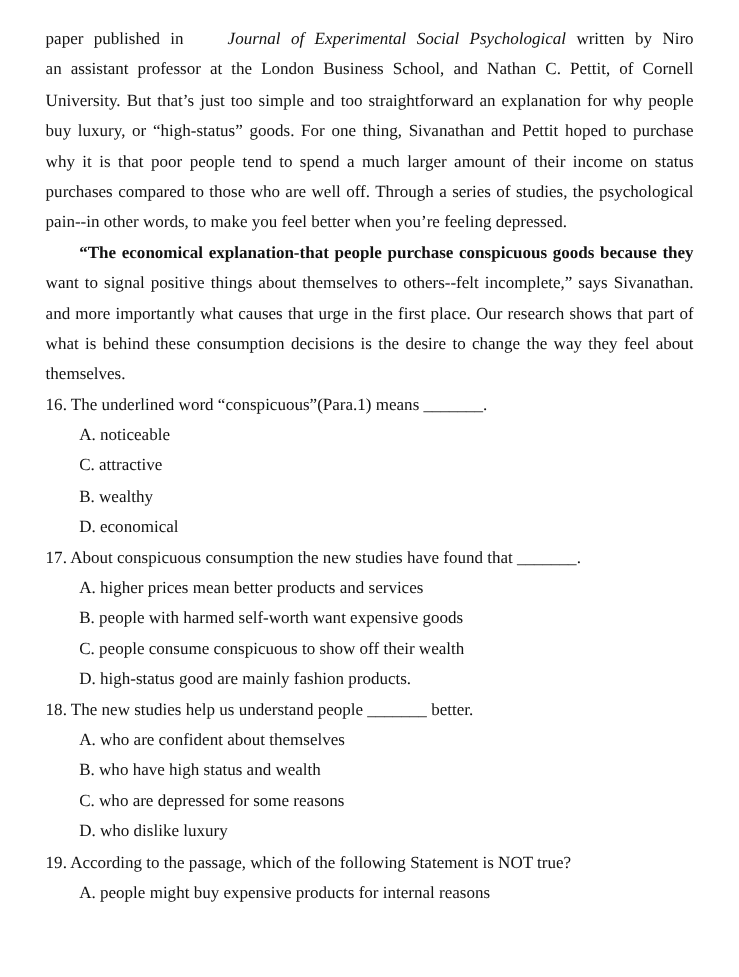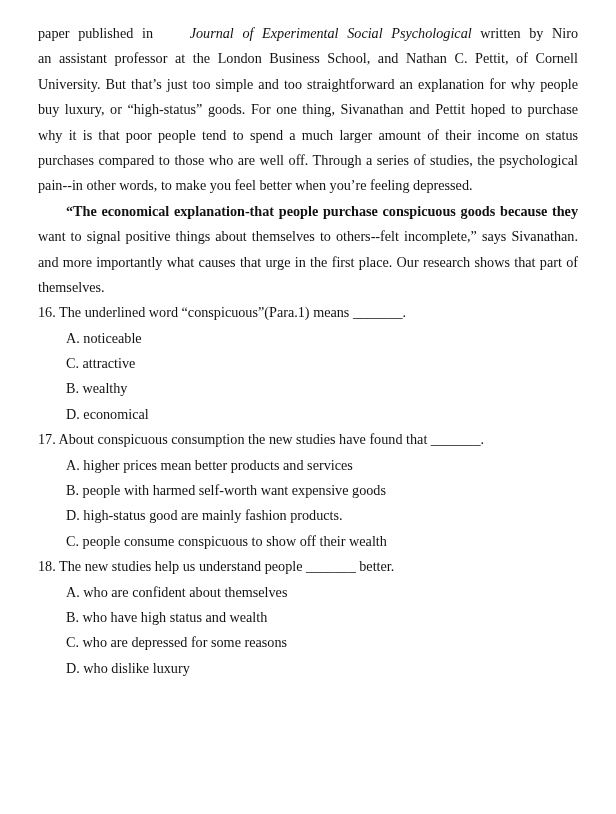--- a/index.html
+++ b/index.html
@@ -30,41 +30,46 @@
       <div class="line just">University. But that’s just too simple and too straightforward an explanation for why people</div>
       <div class="line just">buy luxury, or “high-status” goods. For one thing, Sivanathan and Pettit hoped to purchase</div>
       <div class="line just">why it is that poor people tend to spend a much larger amount of their income on status</div>
       <div class="line just">purchases compared to those who are well off. Through a series of studies, the psychological</div>
       <div class="line">pain--in other words, to make you feel better when you’re feeling depressed.</div>
     </div>
     <div>
       <div class="line just indent">“The economical explanation-that people purchase conspicuous goods because they</div>
       <div class="line just">want to signal positive things about themselves to others--felt incomplete,” says Sivanathan.</div>
       <div class="line just">and more importantly what causes that urge in the first place. Our research shows that part of</div>
+      <div class="line just">what is behind these consumption decisions is the desire to change the way they feel about</div>
       <div class="line">themselves.</div>
     </div>
   </div>
 
   <div>
     <div class="line q"><span>16.</span><span> The underlined word “conspicuous”(Para.1) means _______.</span></div>
     <div class="line opt">A. noticeable</div>
     <div class="line opt">C. attractive</div>
     <div class="line opt">B. wealthy</div>
     <div class="line opt">D. economical</div>
   </div>
 
   <div>
     <div class="line q"><span>17.</span> <span>About conspicuous consumption the new studies have found that _______.</span></div>
     <div class="line opt">A. higher prices mean better products and services</div>
     <div class="line opt">B. people with harmed self-worth want expensive goods</div>
+    <div class="line opt">C. people consume conspicuous to show off their wealth</div>
     <div class="line opt">D. high-status good are mainly fashion products.</div>
-    <div class="line opt">C. people consume conspicuous to show off their wealth</div>
   </div>
 
   <div>
     <div class="line q"><span>18.</span> <span>The new studies help us understand people _______ better.</span></div>
     <div class="line opt">A. who are confident about themselves</div>
     <div class="line opt">B. who have high status and wealth</div>
     <div class="line opt">C. who are depressed for some reasons</div>
     <div class="line opt">D. who dislike luxury</div>
   </div>
 
+  <div>
+    <div class="line q"><span>19.</span> <span>According to the passage, which of the following Statement is NOT true?</span></div>
+    <div class="line opt">A. people might buy expensive products for internal reasons</div>
+  </div>
 </div>
 
 </body></html>

